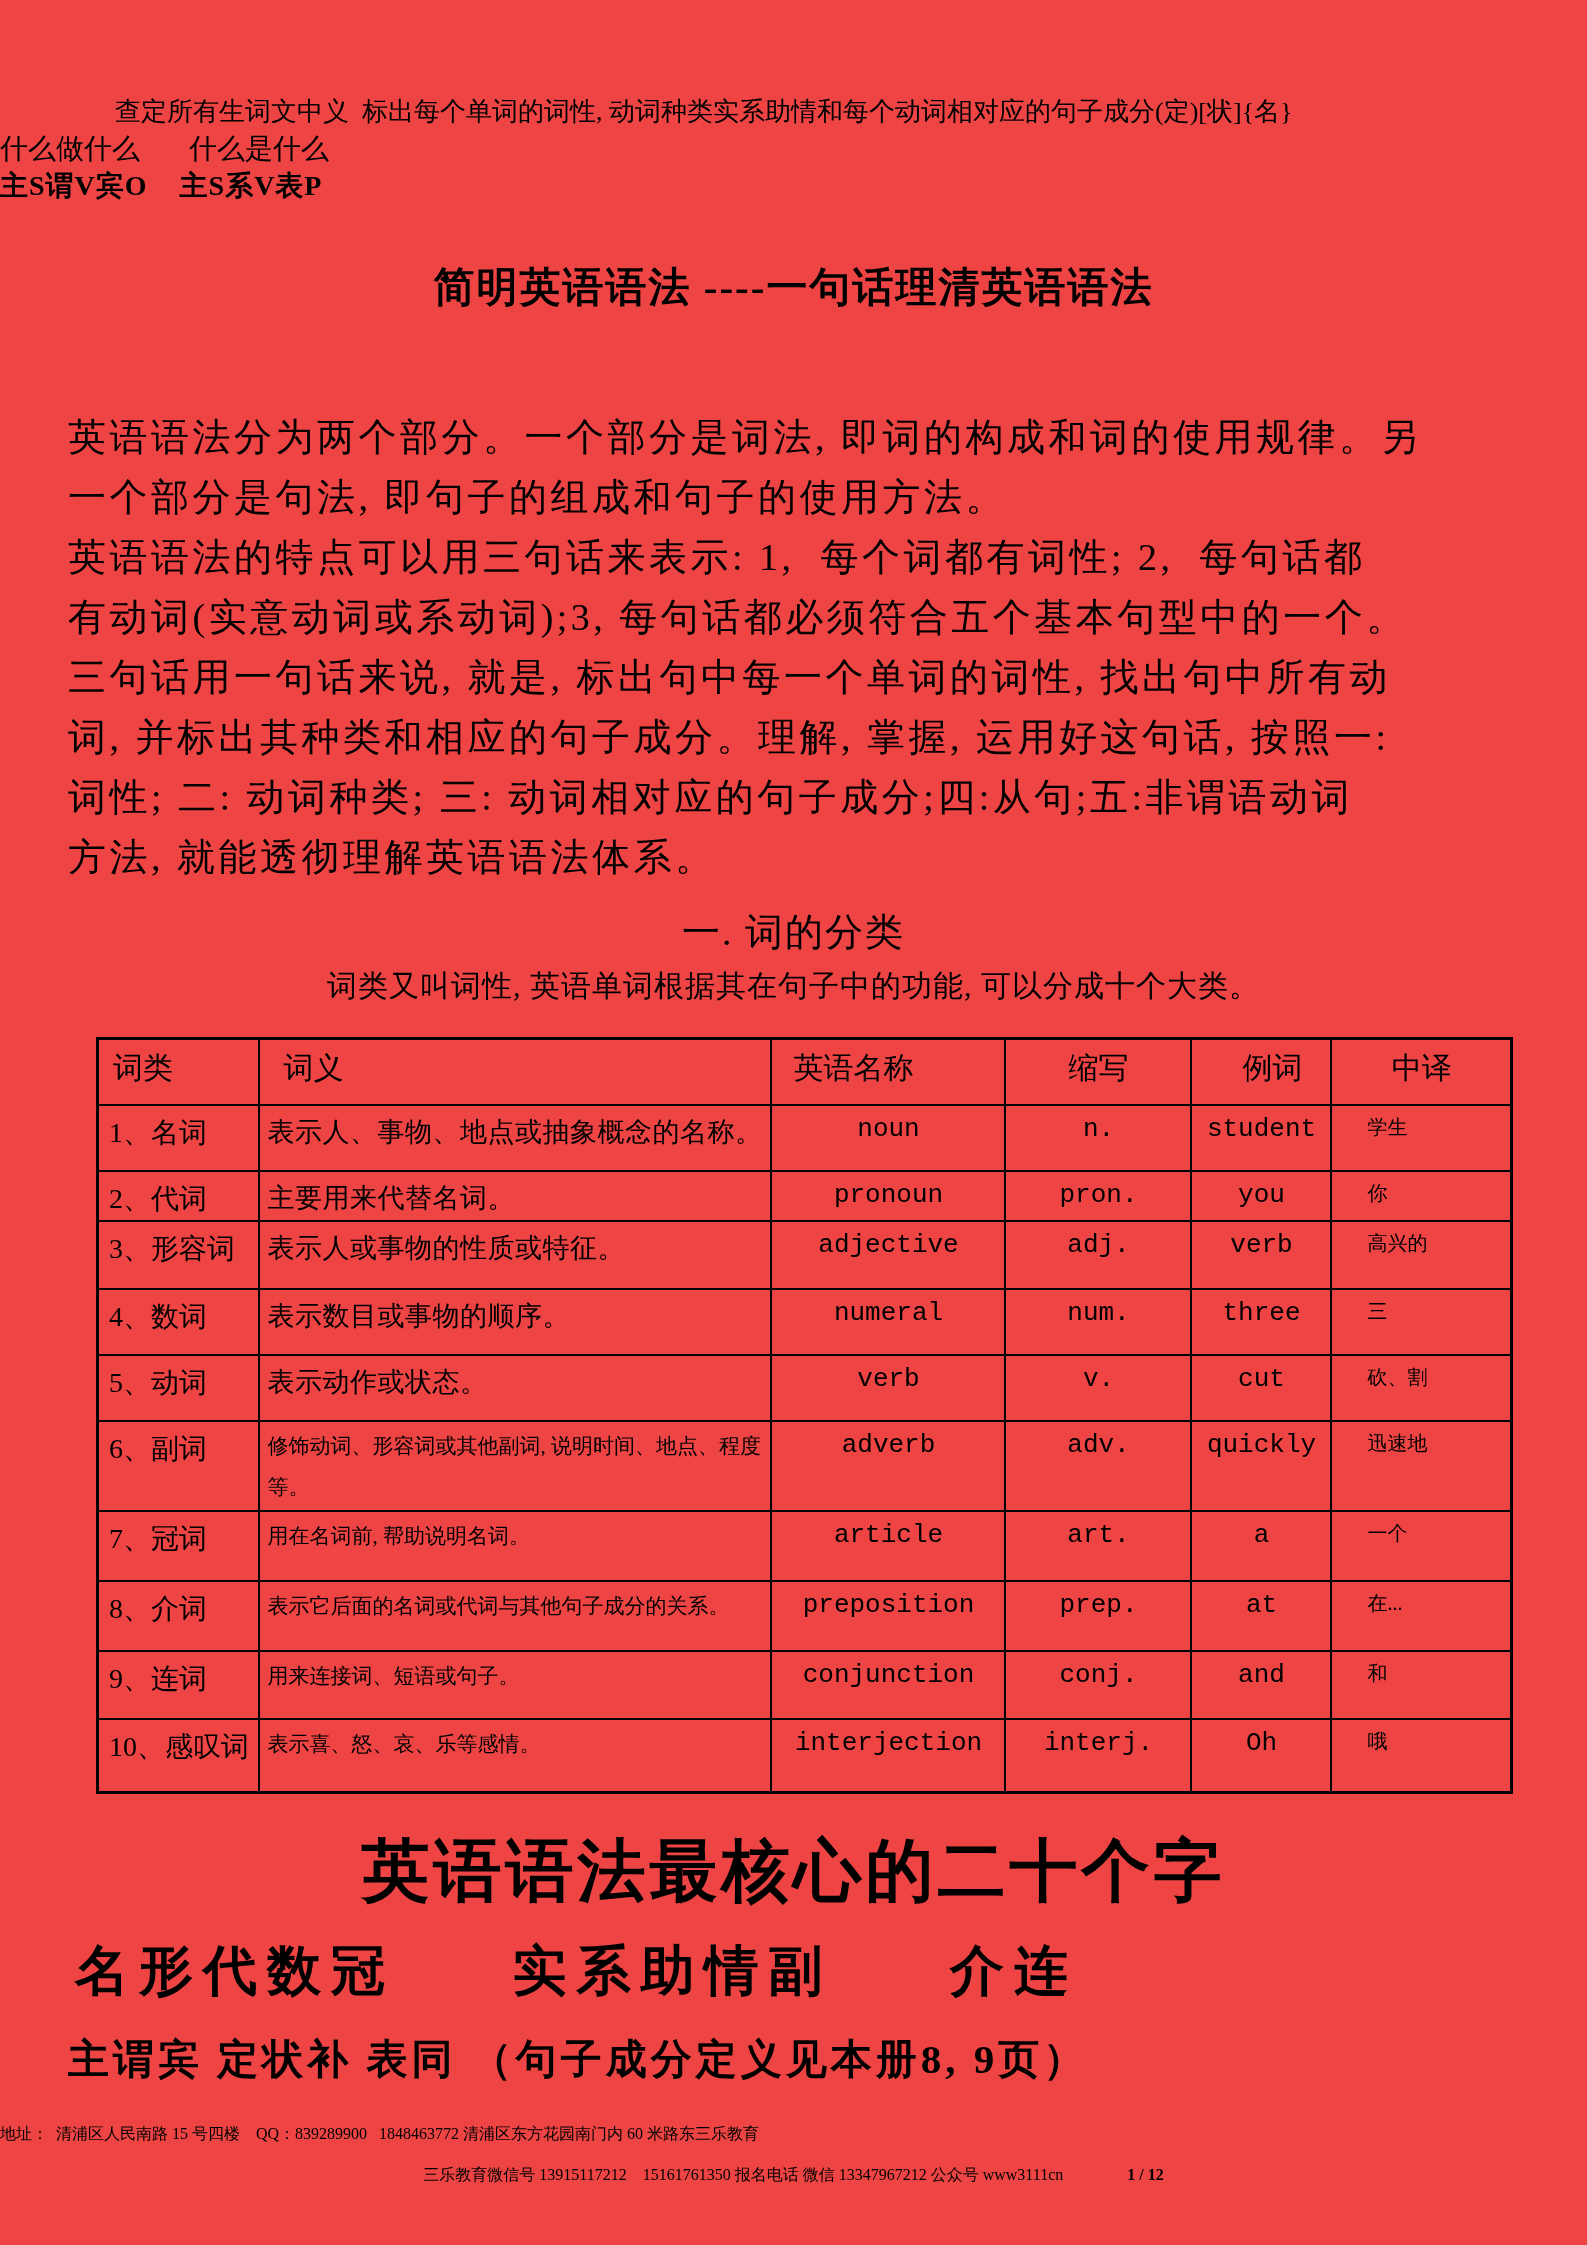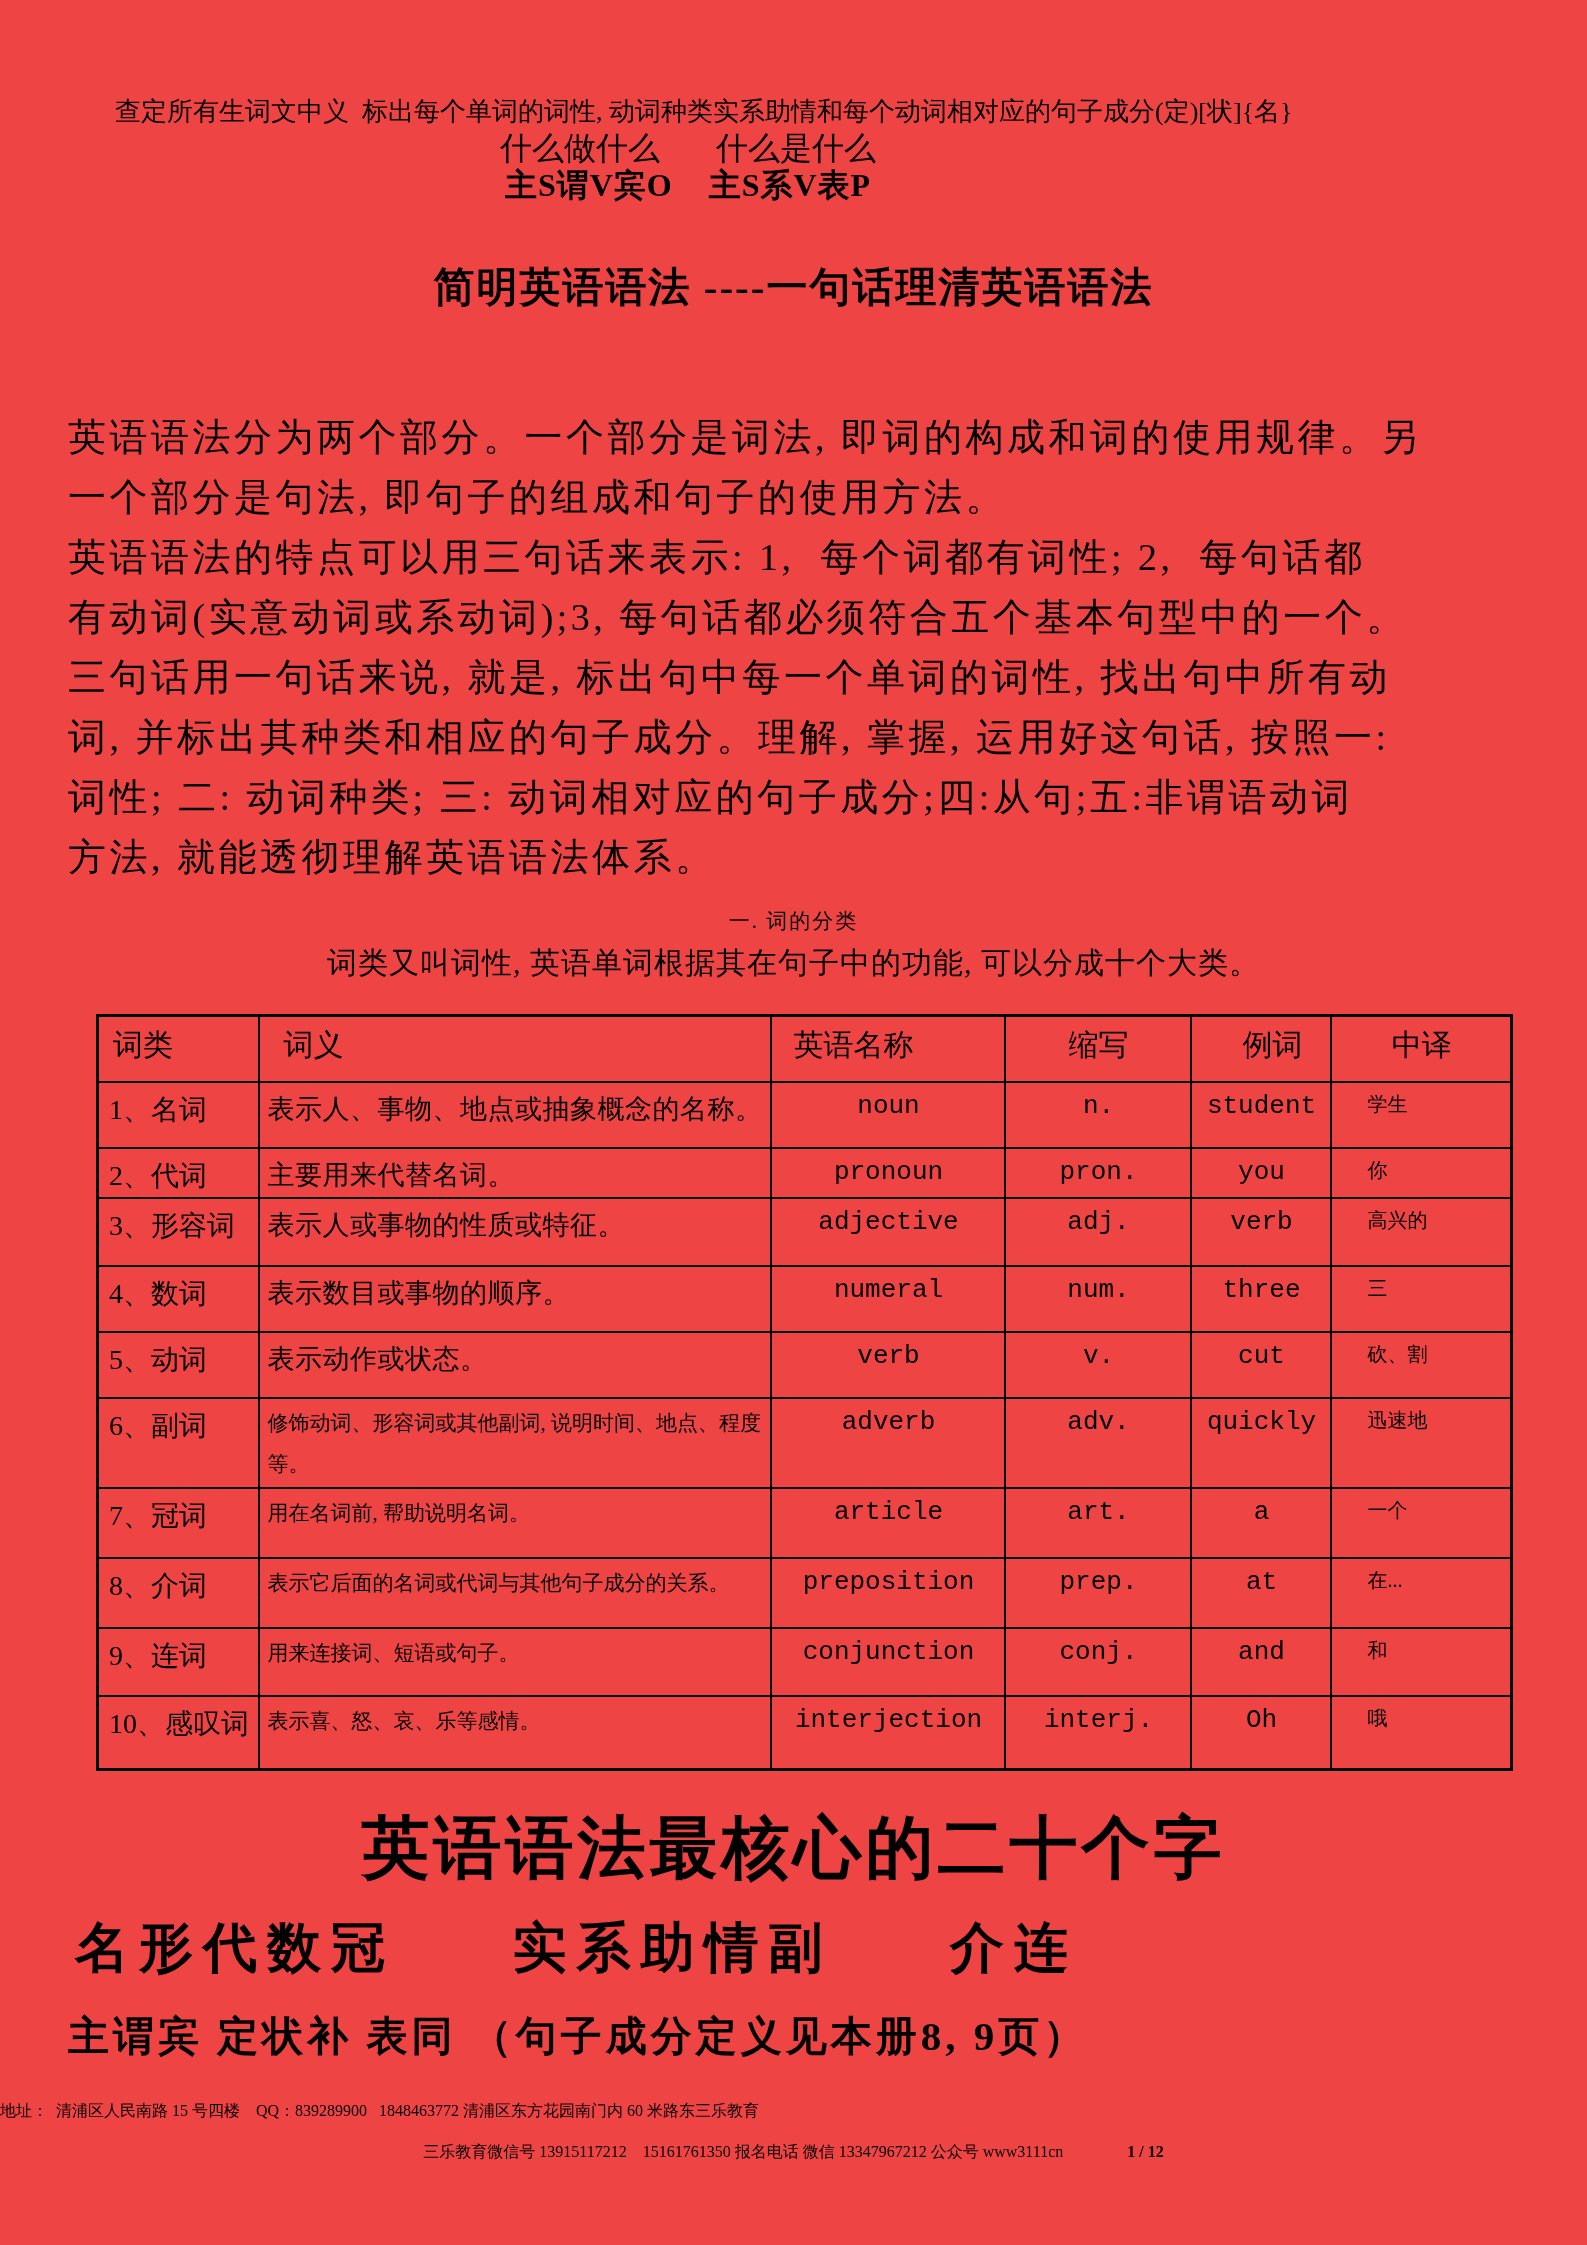--- a/index.html
+++ b/index.html
@@ -3,28 +3,28 @@
 <meta charset="utf-8">
 <style>
   html,body{margin:0;padding:0;background:#ffffff;}
   .page{
     width:1587px;height:2245px;background:#ef4444;color:#000000;
     font-family:"Liberation Serif",serif;overflow:hidden;position:relative;
   }
   .pre{white-space:pre-wrap;}
 
   .top-note{margin:94px 40px 0 115px;font-size:26px;line-height:36px;}
-  .top-right{text-align:center;padding-right:211px;font-size:32px;line-height:37px;}
+  .top-right{text-align:left;padding-right:211px;font-size:28px;line-height:37px;}
   .top-right .sov{font-weight:700;letter-spacing:1px;}
 
   .doc-title{margin:56px 0 0 0;text-align:center;font-size:41px;font-weight:700;letter-spacing:2px;}
 
   .intro{margin:92px 58px 0 68px;font-size:38px;line-height:60px;letter-spacing:3.5px;}
 
-  .section-heading{margin-top:20px;text-align:center;font-size:21px;letter-spacing:2px;}
+  .section-heading{margin-top:20px;text-align:center;font-size:38px;letter-spacing:2px;}
   .section-sub{margin-top:8px;text-align:center;font-size:30px;letter-spacing:1px;}
 
   table.pos-table{
     margin:30px 0 0 96px;border-collapse:collapse;table-layout:fixed;
     width:1414px;border:3px solid #000;
   }
   .pos-table th,.pos-table td{border:2px solid #000;vertical-align:top;padding:8px 6px 2px 8px;overflow:hidden;}
   .pos-table thead tr{height:66px;}
   .pos-table tbody tr:nth-child(1){height:66px;}
   .pos-table tbody tr:nth-child(2){height:46px;}

